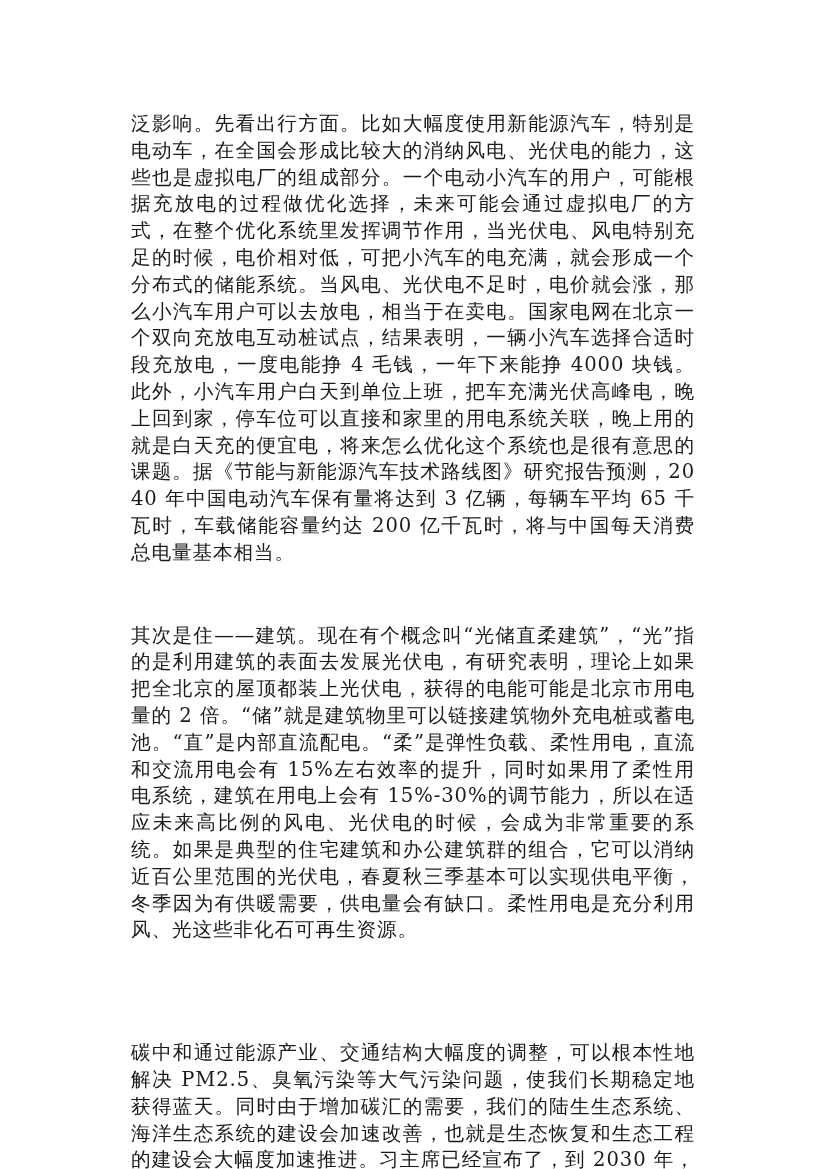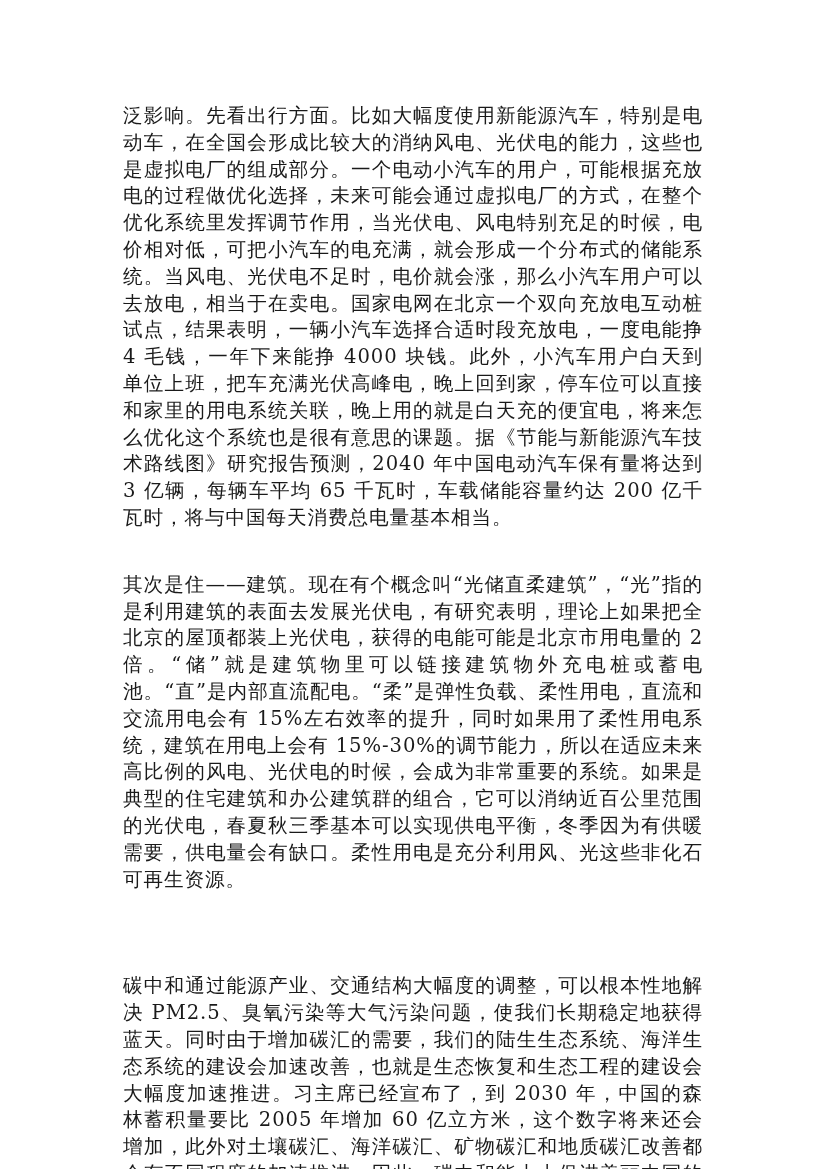--- a/index.html
+++ b/index.html
@@ -9,21 +9,21 @@
       left: 123px;
       top: 103px;
       width: 580px;
       font-family: "DejaVu Serif", "Liberation Serif", serif;
       font-size: 19.6px;
       line-height: 26.8px;
       color: #1a1a1a;
       letter-spacing: 0.9px;
     }
     .para {
-      margin: 0;
+      margin: 8px;
       text-align: justify;
       text-justify: inter-character;
       word-break: break-all;
     }
     .gap { height: 40px; }
   </style>
 </head>
 <body>
 
 <div class="page">

